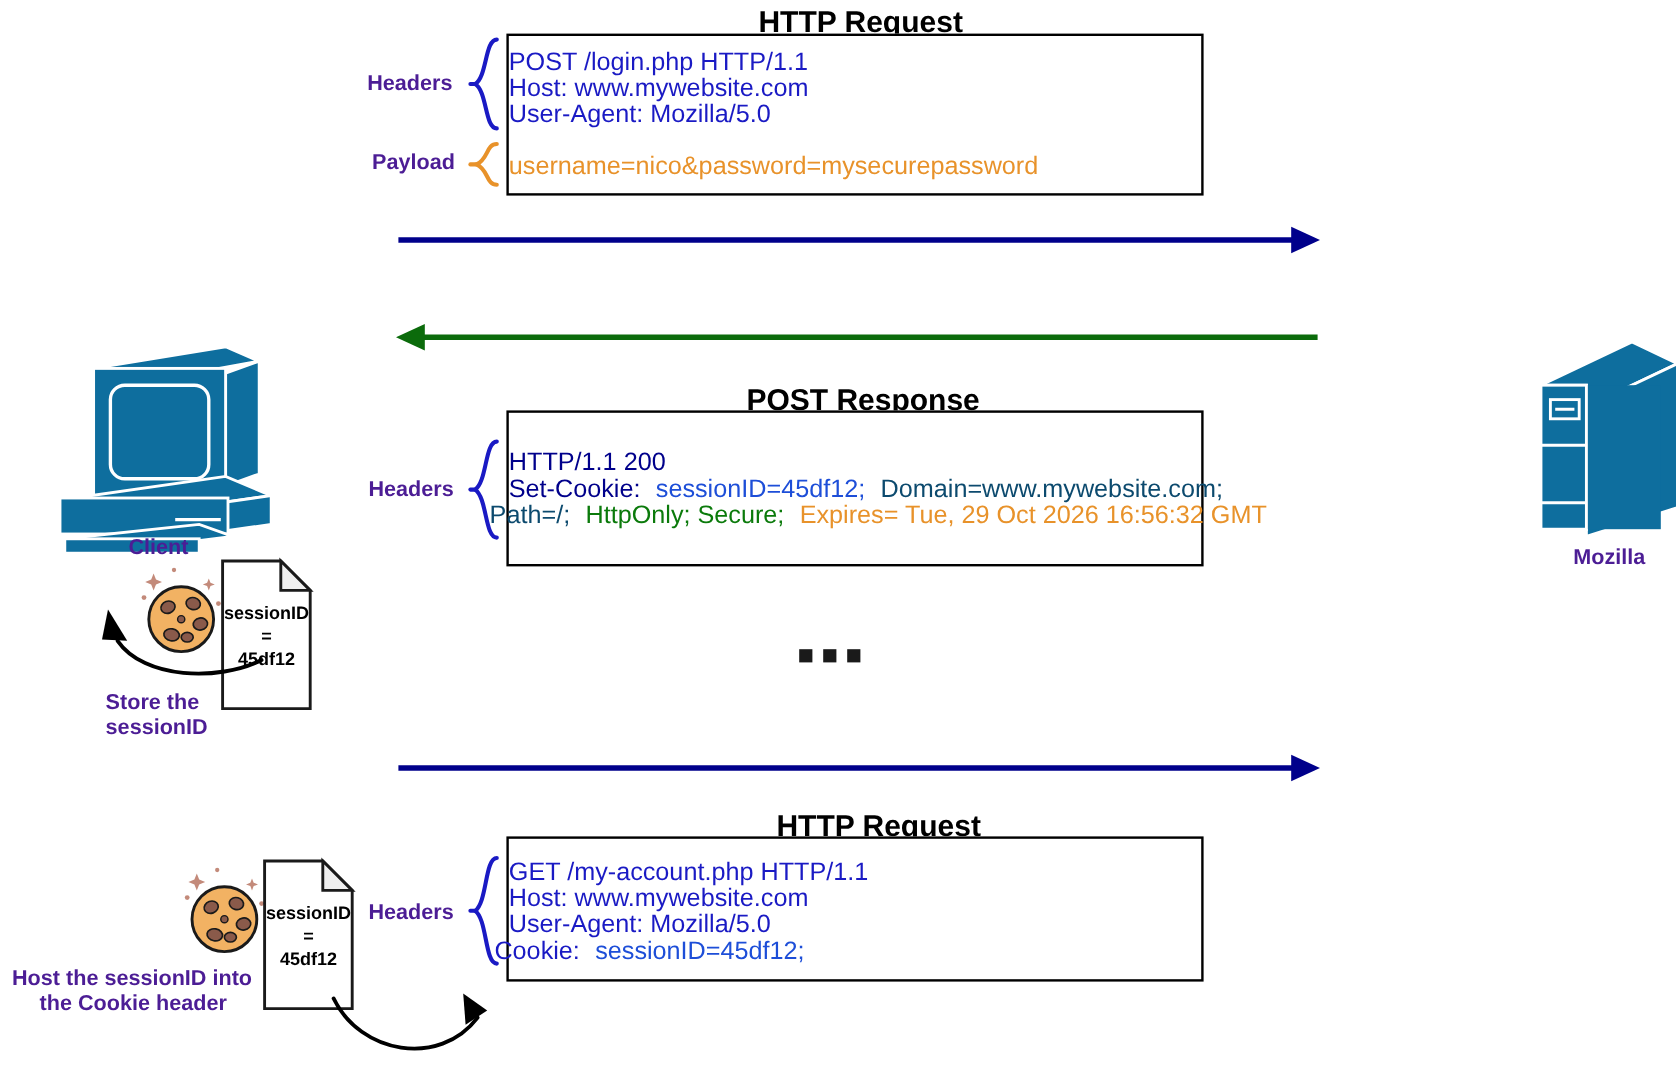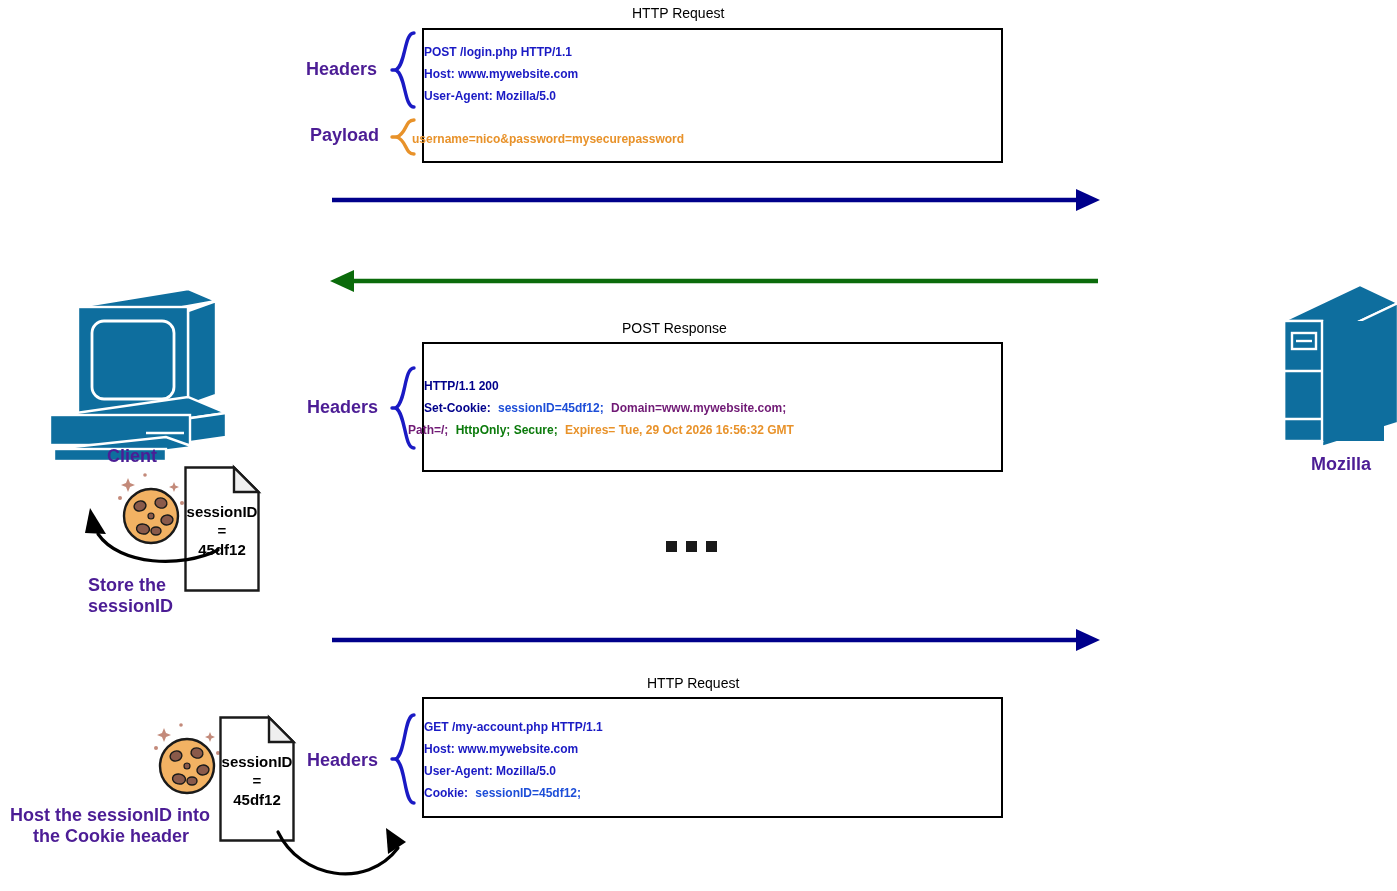--- a/index.html
+++ b/index.html
@@ -1,44 +1,44 @@
 <!DOCTYPE html>
 <html><head>
 <meta charset="utf-8">
 <style>
   html,body{margin:0;padding:0;background:#ffffff;}
   body{width:1397px;height:891px;position:relative;overflow:hidden;
        font-family:"Liberation Sans","DejaVu Sans",sans-serif;}
   .abs{position:absolute;}
-  .ttl{font-weight:normal;font-size:14px;color:#000;white-space:nowrap;}
+  .ttl{font-weight:bold;font-size:25px;color:#000;white-space:nowrap;}
   .lbl{font-weight:bold;font-size:18px;color:#4c1d95;white-space:nowrap;}
   .box{border:2px solid #000;background:#fff;box-sizing:border-box;}
-  .code{font-weight:bold;font-size:12px;line-height:22px;white-space:nowrap;}
+  .code{font-weight:normal;font-size:21px;line-height:22px;white-space:nowrap;}
   .c-blue{color:#1a1ac4;}
   .c-navy{color:#00008b;}
   .c-orange{color:#e8922a;}
   .c-red{color:#1d4ed8;}
-  .c-violet{color:#701a75;}
+  .c-violet{color:#0c4a6e;}
   .c-green{color:#0b7a0b;}
   .docpage{position:absolute;}
   .dp-txt{position:absolute;left:0;right:0;text-align:center;
           font-weight:bold;color:#000;line-height:19px;}
   svg{display:block;overflow:visible;}
 </style>
 </head>
 <body>
 
 <div class="abs ttl" style="left:632px;top:5px;">HTTP Request</div>
 
 <div class="abs box" style="left:422px;top:28px;width:581px;height:135px;"></div>
 
 <div class="abs code c-blue" style="left:424px;top:41px;">POST /login.php HTTP/1.1</div>
 <div class="abs code c-blue" style="left:424px;top:63px;">Host: www.mywebsite.com</div>
 <div class="abs code c-blue" style="left:424px;top:85px;">User-Agent: Mozilla/5.0</div>
-<div class="abs code c-orange" style="left:412px;top:128px;">username=nico&amp;password=mysecurepassword</div>
+<div class="abs code c-orange" style="left:424px;top:128px;">username=nico&amp;password=mysecurepassword</div>
 
 <div class="abs lbl" style="left:306px;top:59px;">Headers</div>
 <div class="abs" style="left:392px;top:30px;">
   <svg width="26" height="80" viewBox="0 0 26 80">
     <path d="M22 3 C12 3 14 34 4 40 C14 46 12 77 22 77" fill="none" stroke="#1a1ac4" stroke-width="3.4" stroke-linecap="round"></path>
     <path d="M4 40 L0 40" stroke="#1a1ac4" stroke-width="3.4" stroke-linecap="round"></path>
   </svg>
 </div>
 
 <div class="abs lbl" style="left:310px;top:125px;">Payload</div>
@@ -179,21 +179,21 @@
   </svg>
 </div>
 
 <div class="abs ttl" style="left:647px;top:675px;">HTTP Request</div>
 
 <div class="abs box" style="left:422px;top:697px;width:581px;height:121px;"></div>
 
 <div class="abs code c-blue" style="left:424px;top:716px;">GET /my-account.php HTTP/1.1</div>
 <div class="abs code c-blue" style="left:424px;top:738px;">Host: www.mywebsite.com</div>
 <div class="abs code c-blue" style="left:424px;top:760px;">User-Agent: Mozilla/5.0</div>
-<div class="abs code" style="left:424px;top:782px;">
+<div class="abs code" style="left:412px;top:782px;">
   <span class="c-blue">Cookie:</span>
   <span class="c-red" style="margin-left: 0.33em;">sessionID=45df12;</span>
 </div>
 
 <div class="abs lbl" style="left:307px;top:750px;">Headers</div>
 <div class="abs" style="left:392px;top:712px;">
   <svg width="26" height="94" viewBox="0 0 26 94">
     <path d="M22 3 C12 3 14 40 4 47 C14 54 12 91 22 91" fill="none" stroke="#1a1ac4" stroke-width="3.4" stroke-linecap="round"></path>
     <path d="M4 47 L0 47" stroke="#1a1ac4" stroke-width="3.4" stroke-linecap="round"></path>
   </svg>

